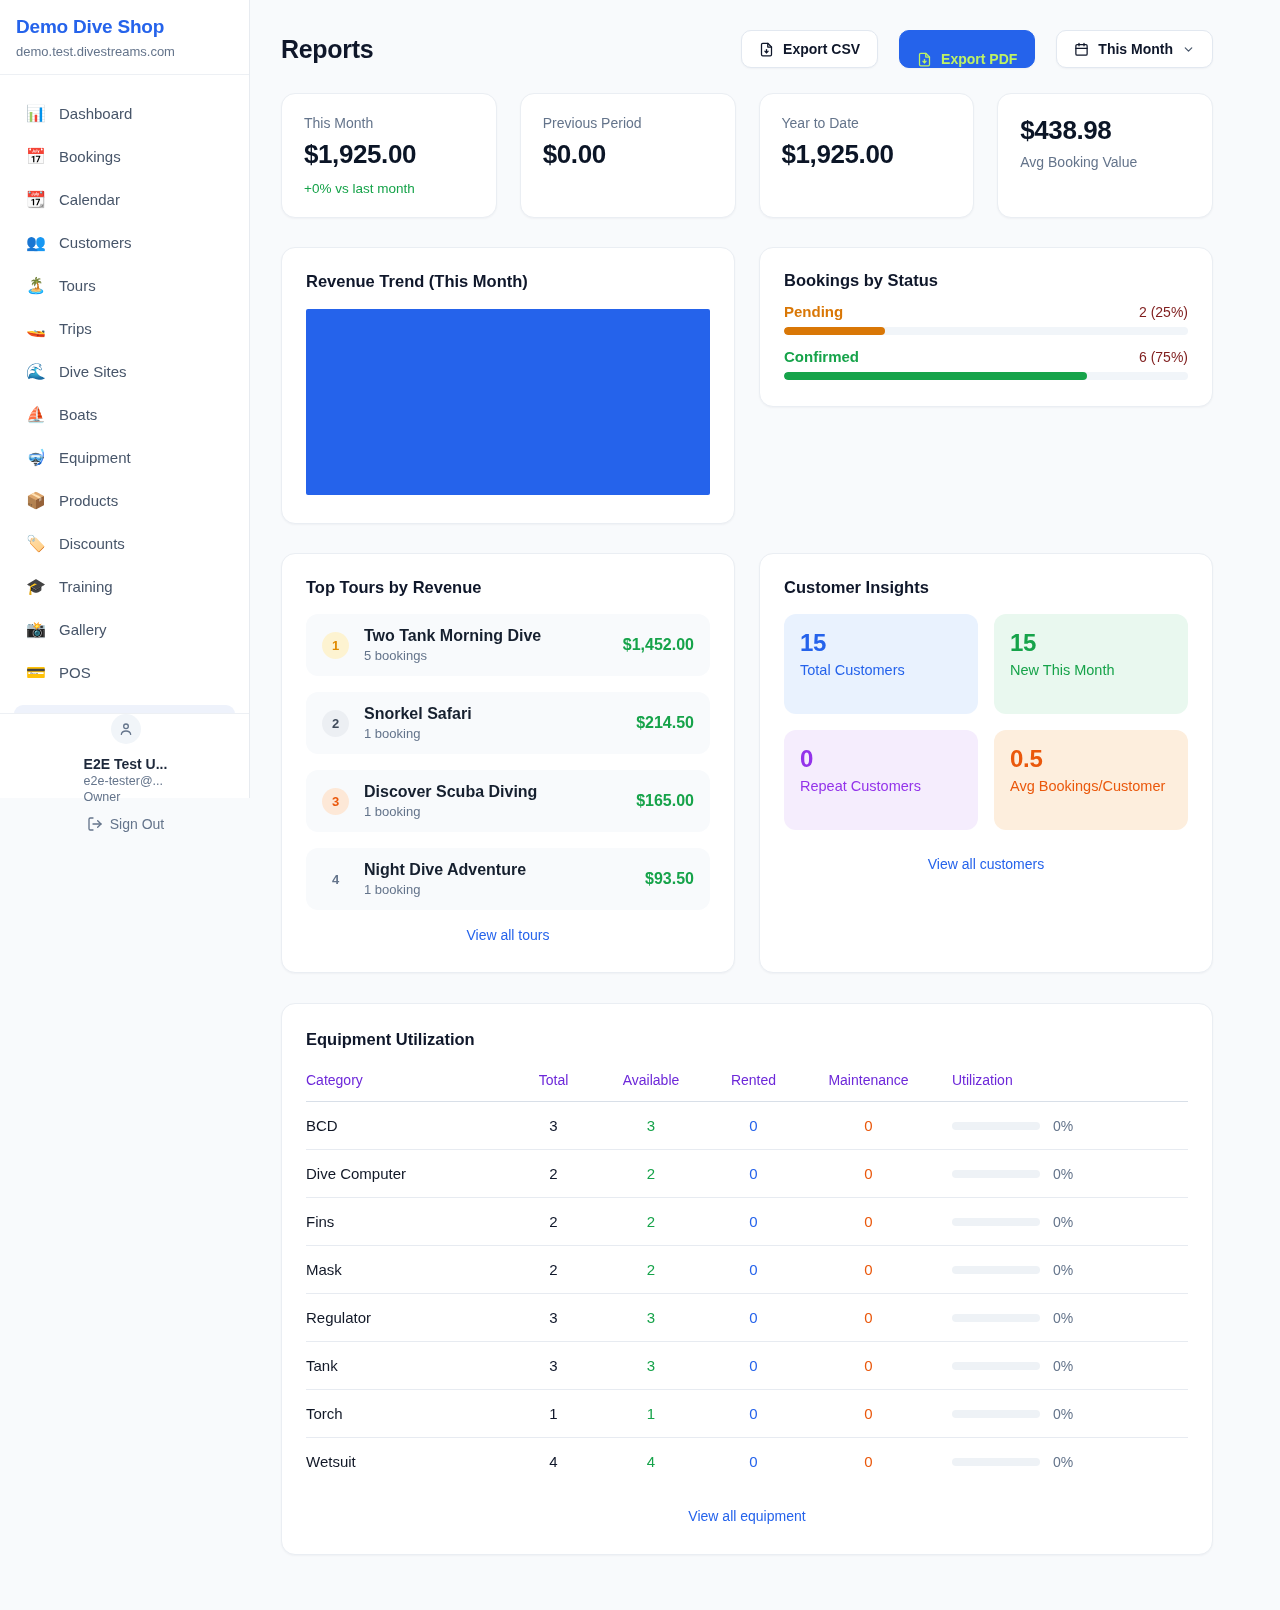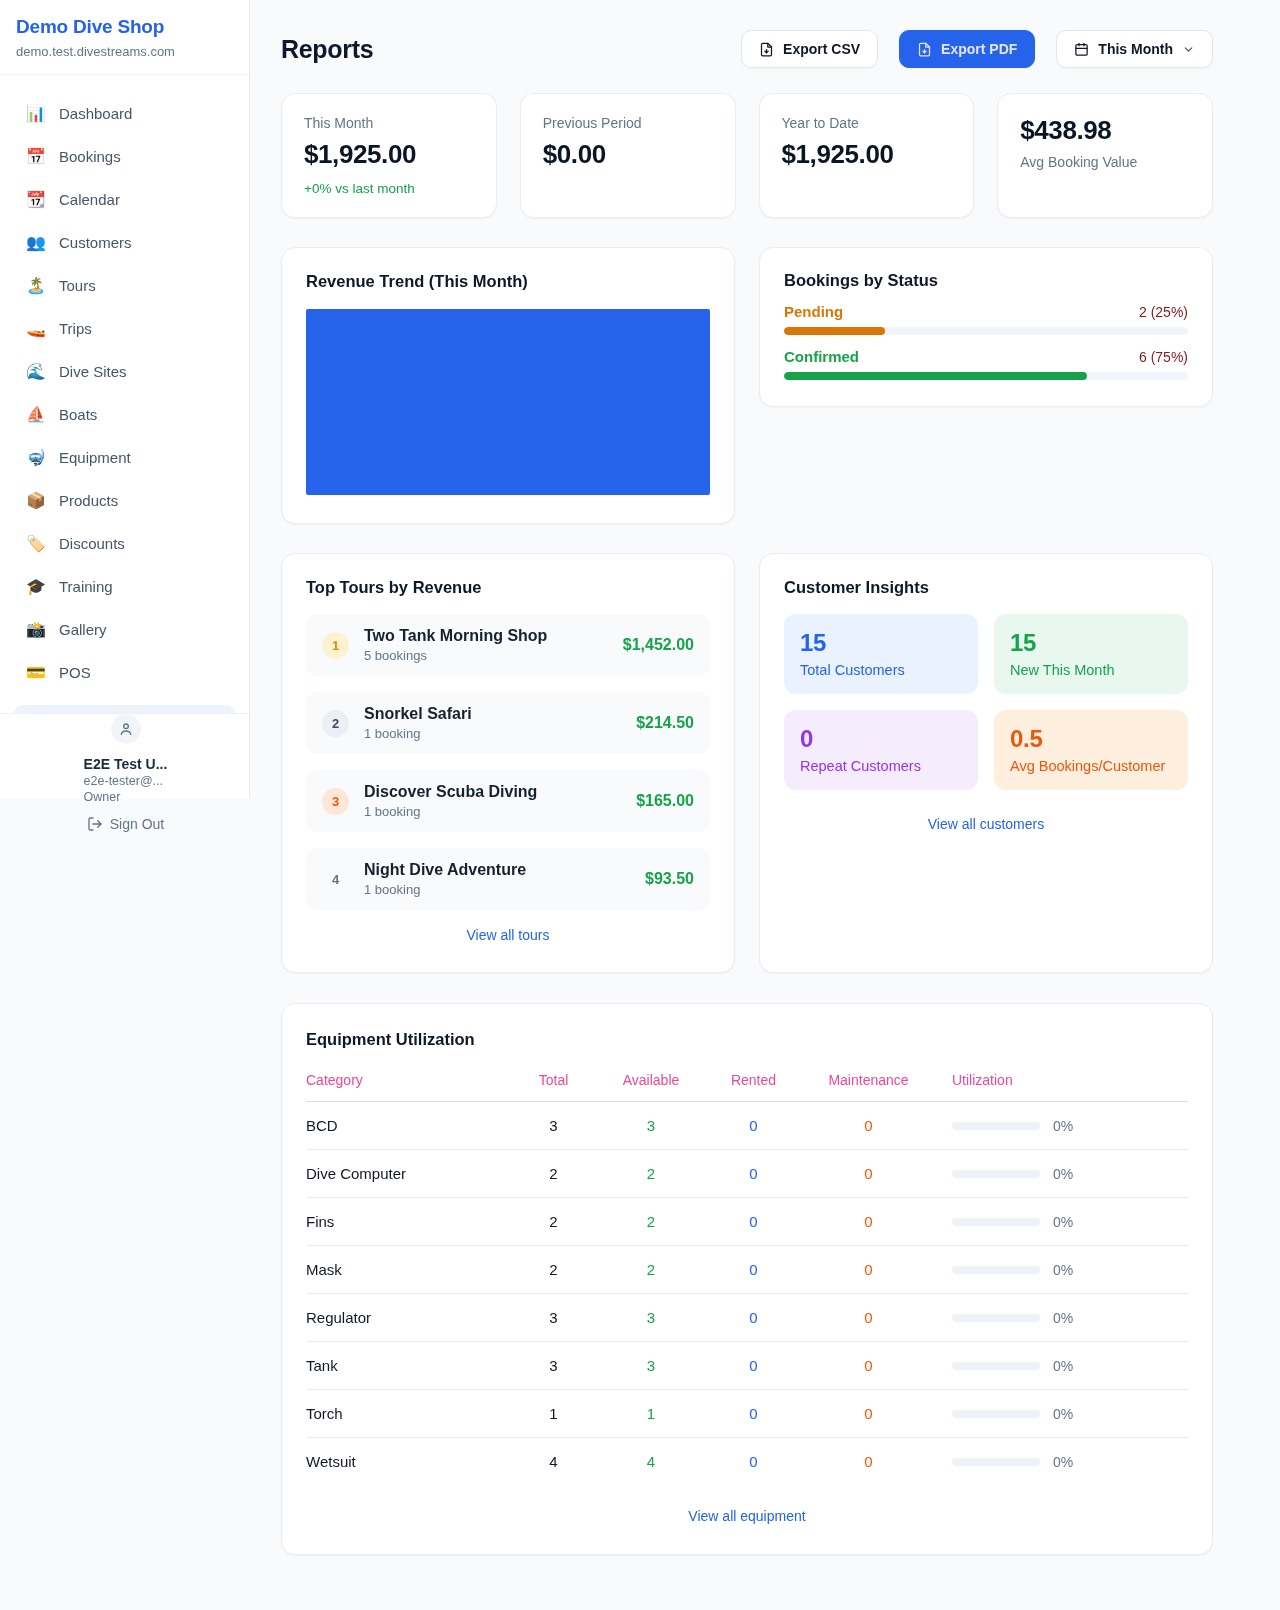--- a/index.html
+++ b/index.html
@@ -50,21 +50,21 @@
   .main { margin-left:250px; padding:30px 67px 40px 31px; }
   .page-head { display:flex; align-items:center; justify-content:space-between; margin-bottom:25px; }
   .page-title { font-size:25px; font-weight:800; letter-spacing:-.3px; color:#0f172a; }
   .head-actions { display:flex; gap:21px;padding-left:16px; }
   .btn {
     display:flex; align-items:center; gap:9px; height:38px; padding:0 17px;
     border-radius:10px; font-size:14px; font-weight:600; cursor:pointer;
     background:#fff; color:#0f172a; border:1px solid #e2e8f0;
     box-shadow:0 1px 2px rgba(16,24,40,.04);
   }
-  .btn.primary { background:#2563eb; color:#e5e5e5; border-color:#2563eb; }
+  .btn.primary { background:#2563eb; color:#bef264; border-color:#2563eb;align-items:flex-end; }
   .btn svg { display:block; }
 
   .card {
     background:#fff; border:1px solid #eaeef3; border-radius:14px;
     box-shadow:0 1px 2px rgba(16,24,40,.04);
   }
 
   
   .stats { display:grid; grid-template-columns:repeat(4,1fr); gap:23px; margin-bottom:29px; }
   .stat { padding:21px 22px; min-height:125px; }
@@ -103,33 +103,33 @@
   .rank-4 { background:transparent; color:#64748b; }
   .tour-info { flex:1; min-width:0; }
   .tour-name { font-size:16px; font-weight:600; color:#16202f; }
   .tour-sub { font-size:13px; color:#64748b; margin-top:3px; }
   .tour-val { font-size:16px; font-weight:700; color:#16a34a; }
   .link { color:#2563eb; font-size:14px; font-weight:500; text-align:center; cursor:pointer; }
   .tours-card .link { margin-top:17px; }
 
   .insights-card { padding:24px; height:420px; }
   .tiles { margin-top:17px; display:grid; grid-template-columns:1fr 1fr; gap:16px; }
-  .tile { border-radius:12px; padding:15px 16px; height:80px; }
+  .tile { border-radius:12px; padding:15px 16px; height:100px; }
   .tile-num { font-size:24px; font-weight:800; letter-spacing:-.3px; }
   .tile-label { font-size:14.5px; font-weight:500; margin-top:5px; }
   .tile-blue   { background:#e9f2fe; } .tile-blue  .tile-num, .tile-blue  .tile-label { color:#2563eb; }
   .tile-green  { background:#e9f8ef; } .tile-green .tile-num, .tile-green .tile-label { color:#16a34a; }
   .tile-purple { background:#f5edfd; } .tile-purple .tile-num, .tile-purple .tile-label { color:#9333ea; }
   .tile-orange { background:#fdeedd; } .tile-orange .tile-num, .tile-orange .tile-label { color:#ea580c; }
   .insights-card .link { margin-top:26px; }
 
   
   .equip-card { padding:26px 24px 30px; }
   table { width:100%; border-collapse:collapse; margin-top:14px; }
-  th { font-size:14px; font-weight:500; color:#ec4899; text-align:left; padding:9px 0 13px; border-bottom:1px solid #d8dfe8; }
+  th { font-size:14px; font-weight:500; color:#6d28d9; text-align:left; padding:9px 0 13px; border-bottom:1px solid #d8dfe8; }
   td { font-size:15px; padding:0; height:48px; border-bottom:1px solid #e7ebf1; }
   tr:last-child td { border-bottom:none; }
   th.c, td.c { text-align:center; }
   td.cat { font-weight:500; color:#111827; }
   td.avail { color:#16a34a; }
   td.rent { color:#2563eb; }
   td.maint { color:#ea580c; }
   .util-cell { display:flex; align-items:center; gap:13px; padding-left:16px; }
   .util-track { width:88px; height:8px; background:#eef2f6; border-radius:99px; overflow:hidden; }
   .util-fill { height:100%; background:#2563eb; border-radius:99px; }
@@ -314,21 +314,21 @@
     </div>
   </section>
 
   <section class="mid-row">
     <div class="card tours-card">
       <div class="section-title">Top Tours by Revenue</div>
       <div class="tour-list">
         <div class="tour-row">
           <span class="rank rank-1">1</span>
           <span class="tour-info">
-            <span class="tour-name" style="display:block">Two Tank Morning Shop</span>
+            <span class="tour-name" style="display:block">Two Tank Morning Dive</span>
             <span class="tour-sub" style="display:block">5 bookings</span>
           </span>
           <span class="tour-val">$1,452.00</span>
         </div>
         <div class="tour-row">
           <span class="rank rank-2">2</span>
           <span class="tour-info">
             <span class="tour-name" style="display:block">Snorkel Safari</span>
             <span class="tour-sub" style="display:block">1 booking</span>
           </span>

